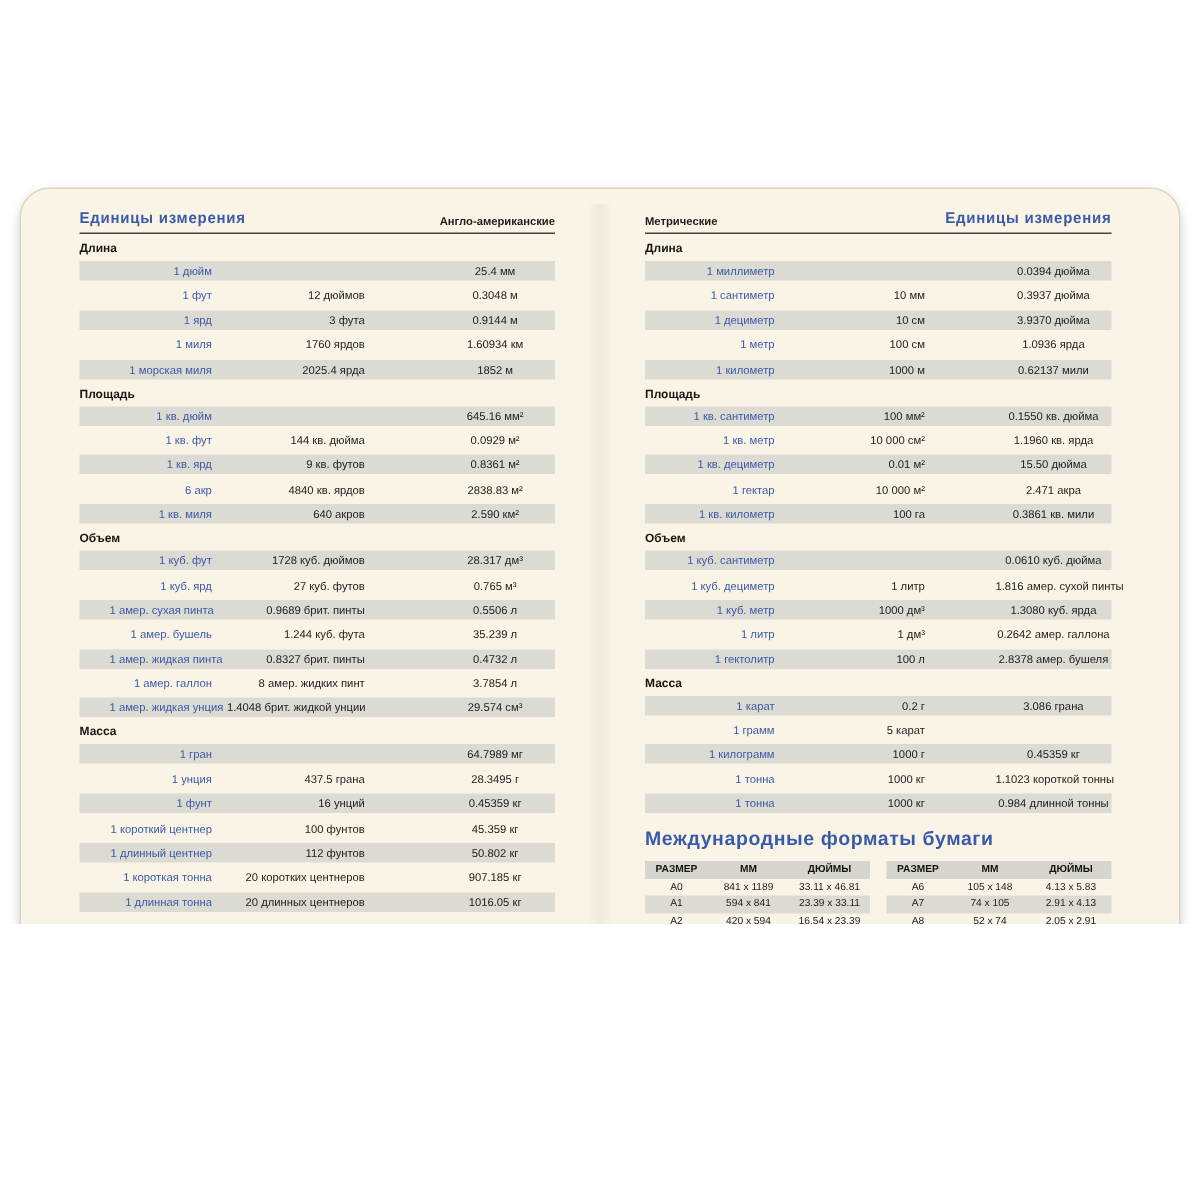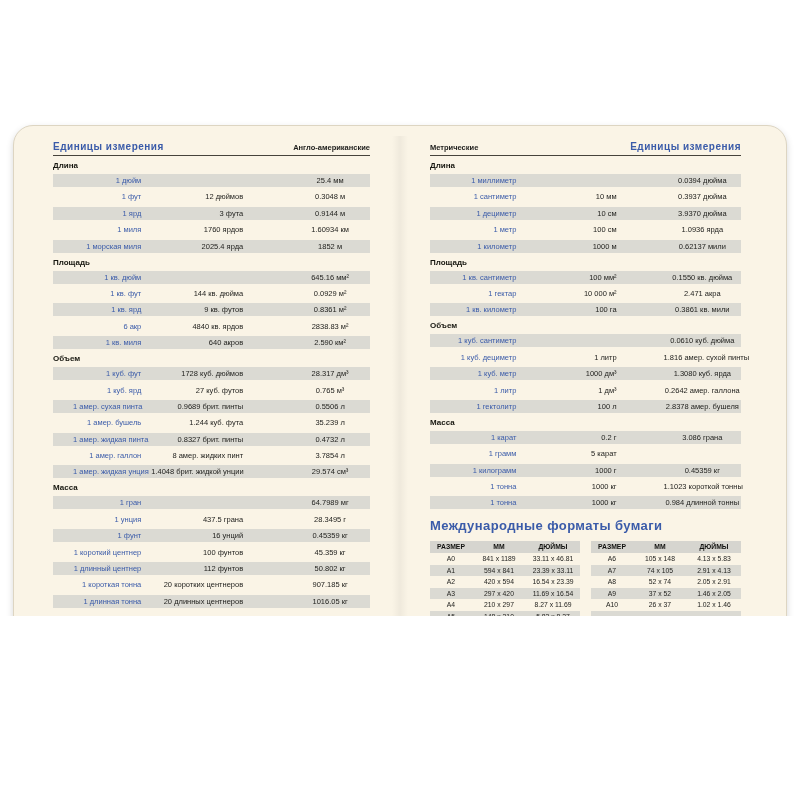--- a/index.html
+++ b/index.html
@@ -274,20 +274,30 @@
             </div>
           </div>
           <div>
             <div class="section-label">Площадь</div>
             <div class="u-row shade">
               <span class="c1">1 кв. сантиметр</span>
               <span class="c2">100 мм²</span>
               <span class="c3">0.1550 кв. дюйма</span>
             </div>
             <div class="u-row">
+              <span class="c1">1 кв. метр</span>
+              <span class="c2">10 000 см²</span>
+              <span class="c3">1.1960 кв. ярда</span>
+            </div>
+            <div class="u-row shade">
+              <span class="c1">1 кв. дециметр</span>
+              <span class="c2">0.01 м²</span>
+              <span class="c3">15.50 дюйма</span>
+            </div>
+            <div class="u-row">
               <span class="c1">1 гектар</span>
               <span class="c2">10 000 м²</span>
               <span class="c3">2.471 акра</span>
             </div>
             <div class="u-row shade">
               <span class="c1">1 кв. километр</span>
               <span class="c2">100 га</span>
               <span class="c3">0.3861 кв. мили</span>
             </div>
           </div>

